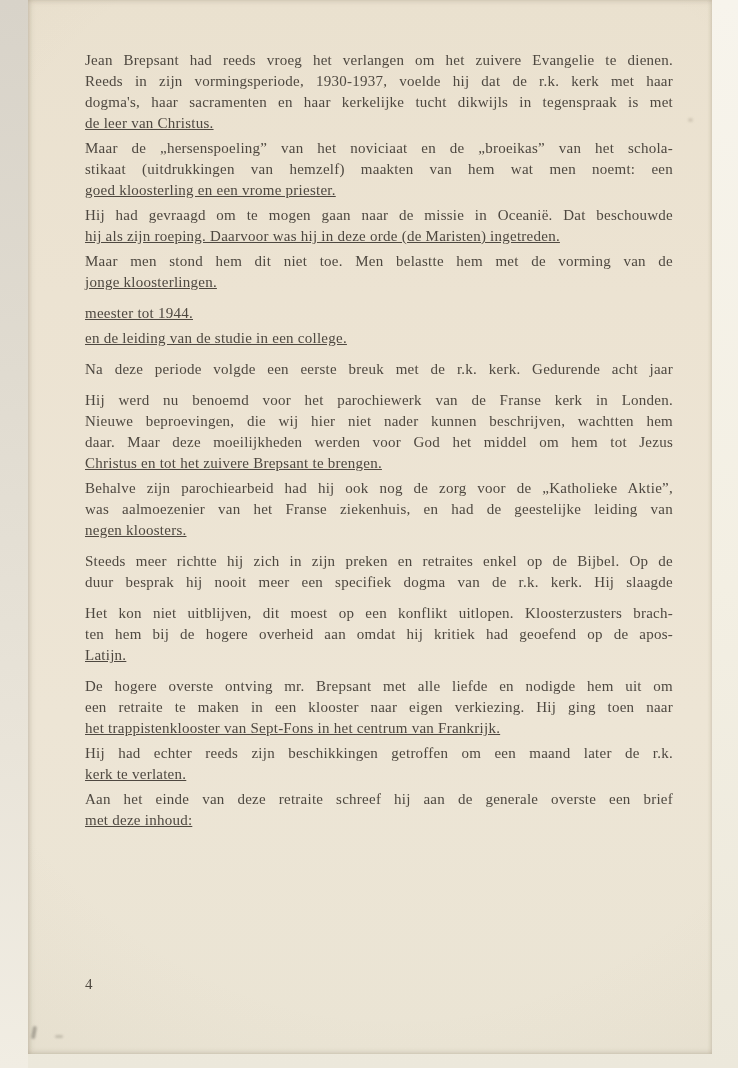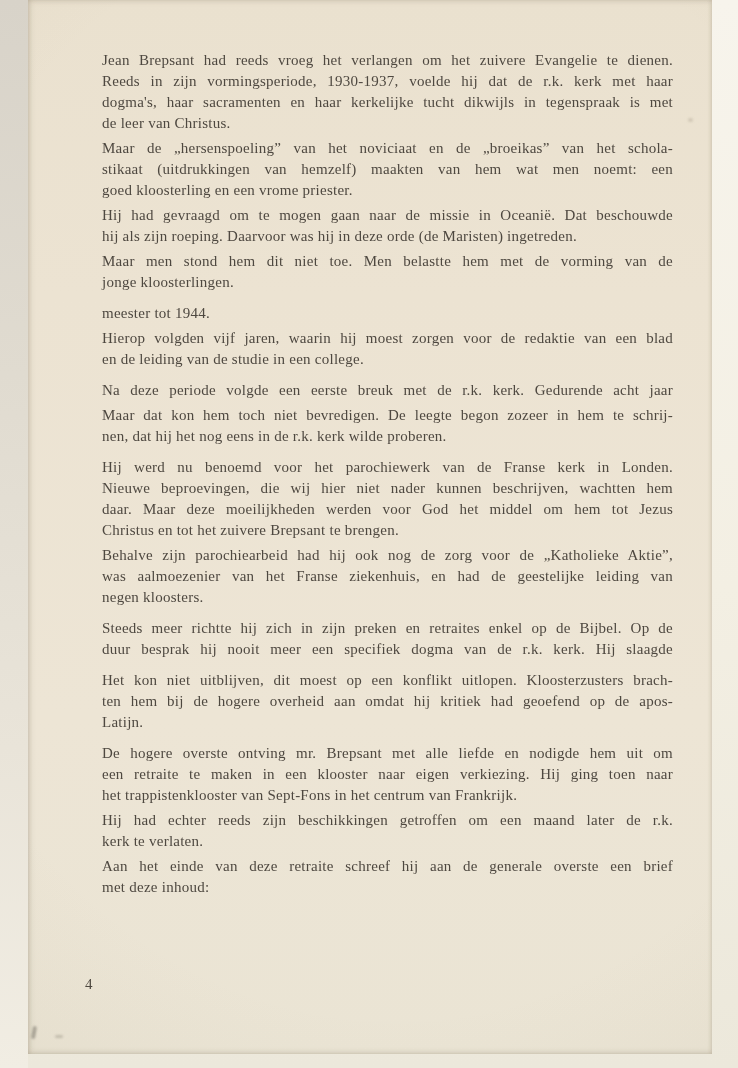--- a/index.html
+++ b/index.html
@@ -49,23 +49,22 @@
     letter-spacing: 0.25px;
   }
   .para { margin: 0; }
   .para.gap-normal { margin-top: 4px; }
   .para.gap-large  { margin-top: 10px; }
   .line {
     display: block;
     text-align: justify;
     text-align-last: justify;
     white-space: normal;
-    margin-left: 17px;
   }
-  .line.last { text-align-last: left; }
+  .line.last { text-align-last: left; text-decoration: underline; }
   .page-number {
     position: absolute;
     left: 85px; top: 974px;
     font-size: 15px;
     line-height: 21px;
     color: var(--ink);
     letter-spacing: 0.25px;
   }
   
   .smudge-1 {
@@ -117,29 +116,24 @@
         <span class="line last">hij als zijn roeping. Daarvoor was hij in deze orde (de Maristen) ingetreden.</span>
       </p>
       <p class="para gap-normal">
         <span class="line">Maar men stond hem dit niet toe. Men belastte hem met de vorming van de</span>
         <span class="line last">jonge kloosterlingen.</span>
       </p>
       <p class="para gap-large">
         <span class="line last">meester tot 1944.</span>
       </p>
       <p class="para gap-normal">
-        <span class="line">Hierop volgden vijf jaren, waarin hij moest zorgen voor de redaktie van een blad</span>
         <span class="line last">en de leiding van de studie in een college.</span>
       </p>
       <p class="para gap-large">
         <span class="line">Na deze periode volgde een eerste breuk met de r.k. kerk. Gedurende acht jaar</span>
-      </p>
-      <p class="para gap-normal">
-        <span class="line">Maar dat kon hem toch niet bevredigen. De leegte begon zozeer in hem te schrij-</span>
-        <span class="line last">nen, dat hij het nog eens in de r.k. kerk wilde proberen.</span>
       </p>
       <p class="para gap-large">
         <span class="line">Hij werd nu benoemd voor het parochiewerk van de Franse kerk in Londen.</span>
         <span class="line">Nieuwe beproevingen, die wij hier niet nader kunnen beschrijven, wachtten hem</span>
         <span class="line">daar. Maar deze moeilijkheden werden voor God het middel om hem tot Jezus</span>
         <span class="line last">Christus en tot het zuivere Brepsant te brengen.</span>
       </p>
       <p class="para gap-normal">
         <span class="line">Behalve zijn parochiearbeid had hij ook nog de zorg voor de „Katholieke Aktie”,</span>
         <span class="line">was aalmoezenier van het Franse ziekenhuis, en had de geestelijke leiding van</span>

